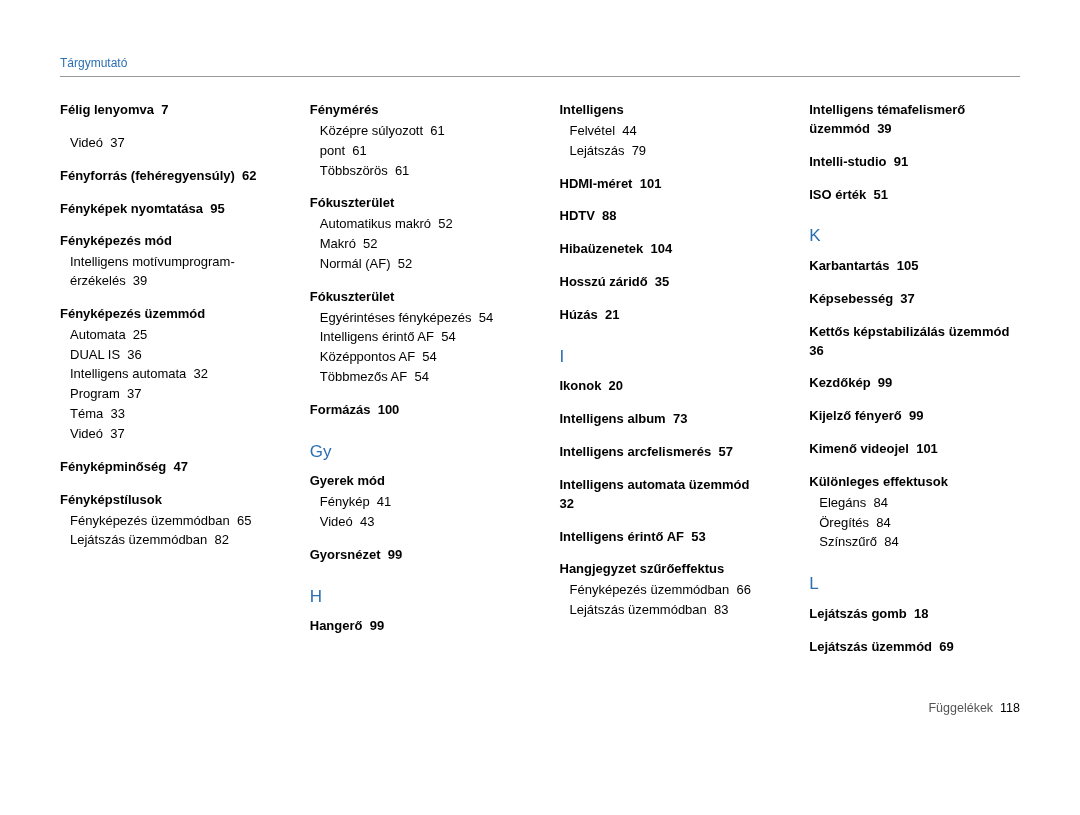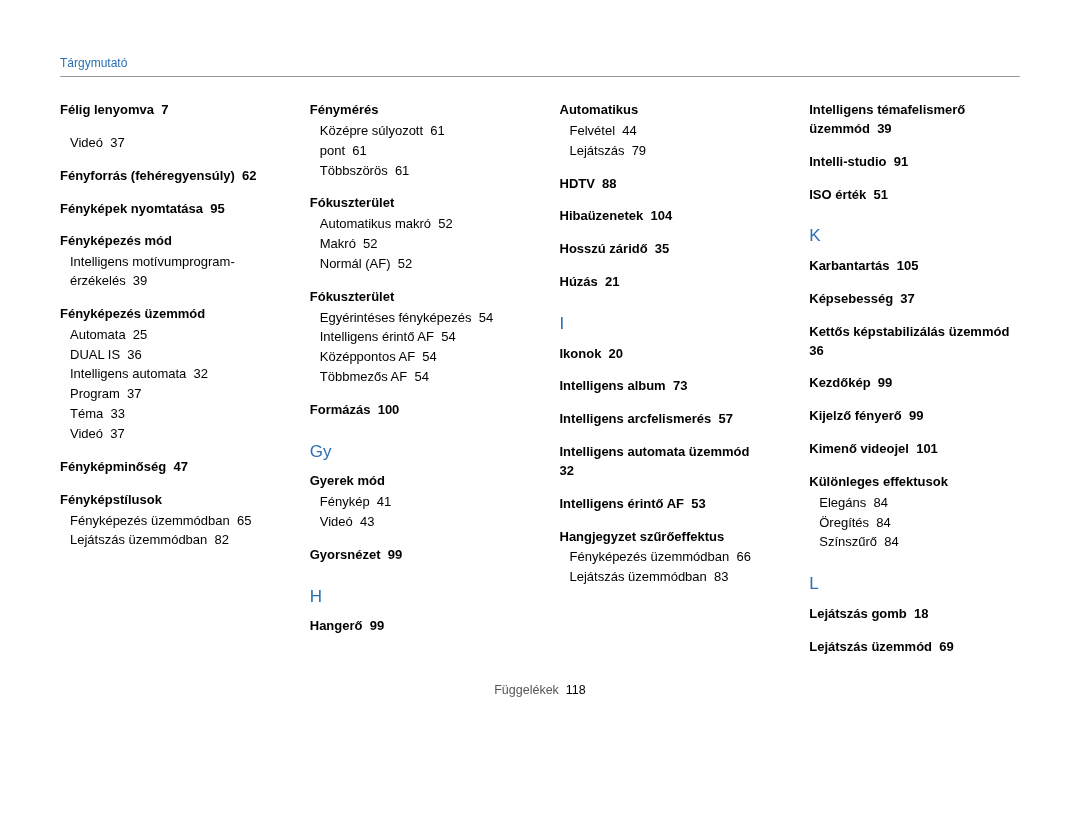--- a/index.html
+++ b/index.html
@@ -39,23 +39,23 @@
   }
   .entry-head {
     font-weight: bold;
     margin-bottom: 2px;
   }
   .sub-list {
     margin-left: 10px;
   }
   .sub-item { margin-bottom: 1px; }
   .footer {
-    text-align: center;
+    text-align: right;
     font-size: 12.5px;
-    margin-top: 12px;
+    margin-top: 30px;
     color: #555;
   }
   .footer .pg { color: #000; }
 </style>
 </head>
 <body>
 
 <div class="page-header">Tárgymutató</div>
 
 <div class="columns" id="cols">
@@ -142,25 +142,28 @@
       <div class="entry-block">
         <div class="entry-head">Gyorsnézet&nbsp; 99</div>
       </div>
       <div class="section-letter">H</div>
       <div class="entry-block">
         <div class="entry-head">Hangerő&nbsp; 99</div>
       </div>
     </div>
     <div class="column">
       <div class="entry-block">
-        <div class="entry-head">Automatikus</div>
+        <div class="entry-head">Intelligens</div>
         <div class="sub-list">
           <div class="sub-item">Felvétel&nbsp; 44</div>
           <div class="sub-item">Lejátszás&nbsp; 79</div>
         </div>
+      </div>
+      <div class="entry-block">
+        <div class="entry-head">HDMI-méret&nbsp; 101</div>
       </div>
       <div class="entry-block">
         <div class="entry-head">HDTV&nbsp; 88</div>
       </div>
       <div class="entry-block">
         <div class="entry-head">Hibaüzenetek&nbsp; 104</div>
       </div>
       <div class="entry-block">
         <div class="entry-head">Hosszú záridő&nbsp; 35</div>
       </div>

